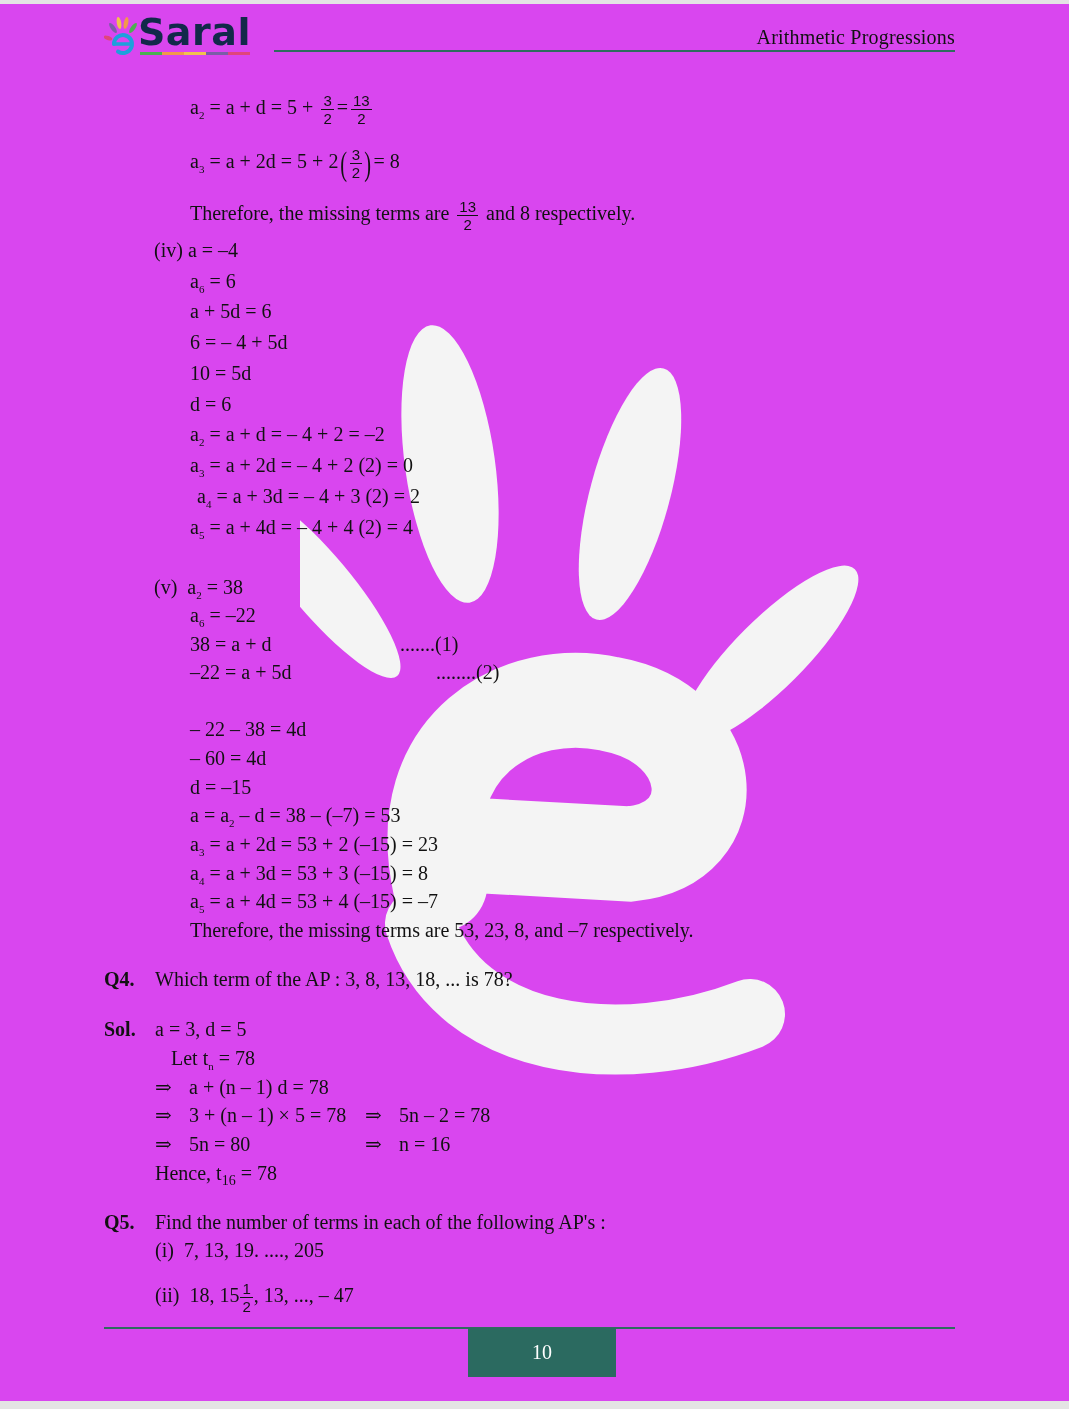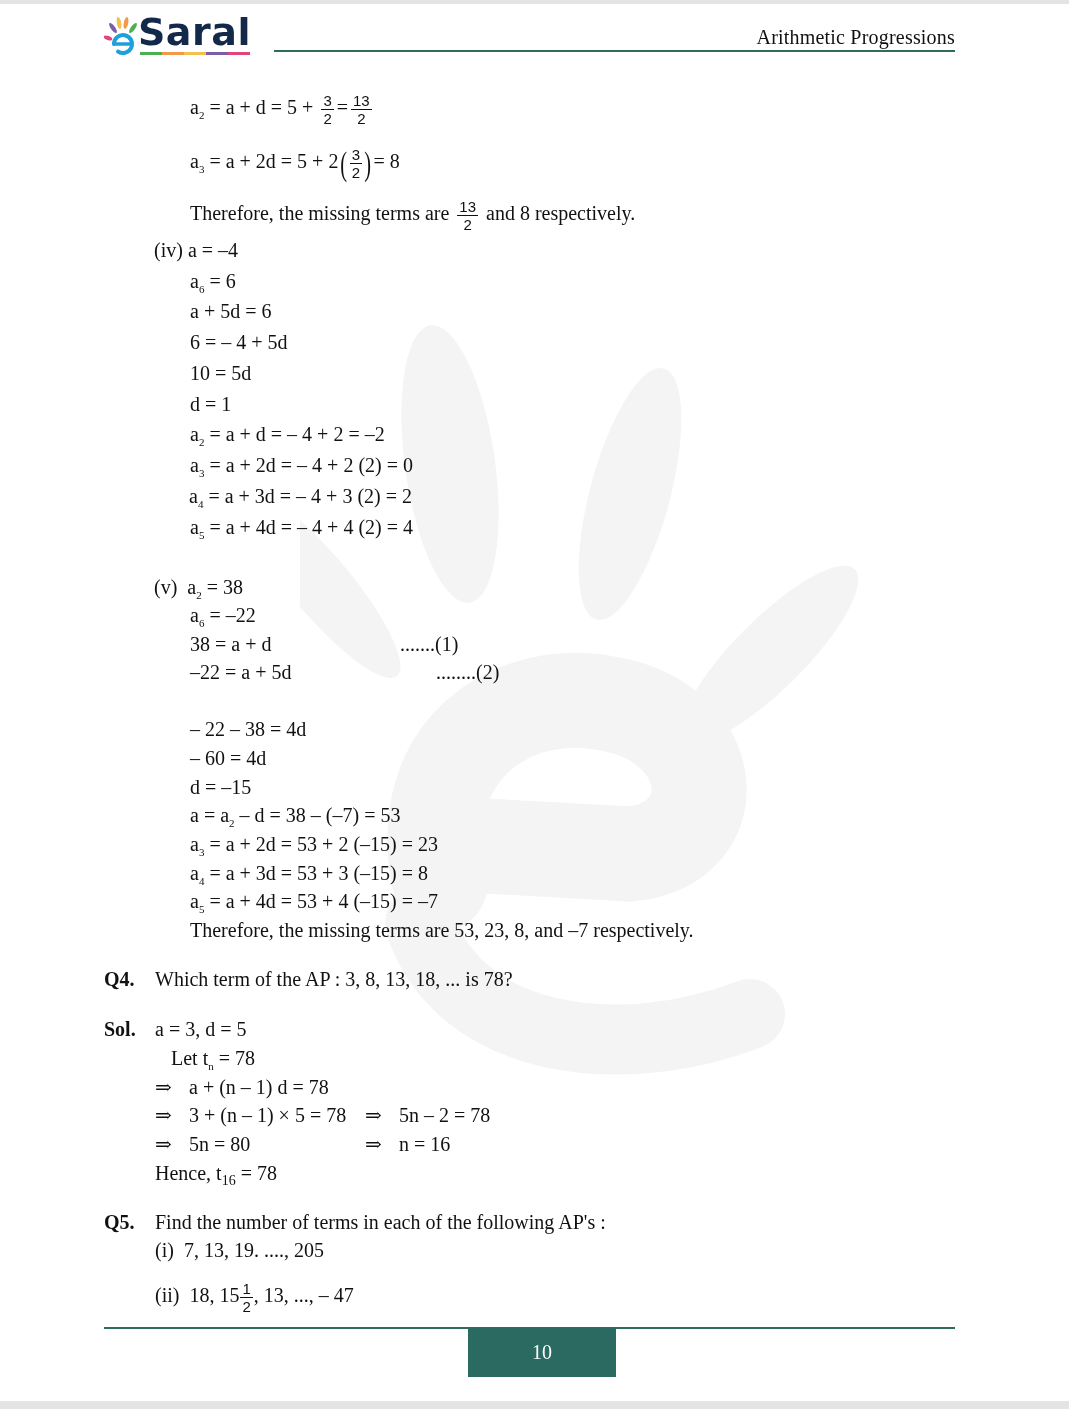--- a/index.html
+++ b/index.html
@@ -1,18 +1,18 @@
 <!DOCTYPE html>
 <html><head>
 <meta charset="utf-8">
 <style>
   html, body { margin:0; padding:0; }
   body { width:1069px; height:1409px; background:#e6e6e6; position:relative; overflow:hidden;
          font-family:"Liberation Serif", "DejaVu Serif", serif; color:#111; }
-  .page { position:absolute; left:0; top:4px; width:1069px; height:1397px; background:#ffffff; }
+  .page { position:absolute; left:0; top:4px; width:1069px; height:1397px; background:#d946ef; }
   .topbar { position:absolute; left:0; top:0; width:1069px; height:4px; background:#e4e4e4; }
   .botbar { position:absolute; left:0; top:1401px; width:1069px; height:8px; background:#e4e4e4; }
 
   
   .logo { position:absolute; left:104px; top:8px; width:145px; height:46px; }
   .logo-text { position:absolute; left:34px; top:-2px; font-family:"DejaVu Sans","Liberation Sans",sans-serif;
                font-weight:bold; font-size:38px; color:#12294a; letter-spacing:0.5px; }
   .logo-stripe { position:absolute; left:36px; top:40px; height:3px; width:110px; display:flex; }
   .logo-stripe span { flex:1; height:3px; }
   .header-rule { position:absolute; left:274px; top:46px; width:681px; height:2px; background:#2f6c5e; }
@@ -87,24 +87,24 @@
     <span>Therefore, the missing terms are</span> <span class="frac"><span class="num">13</span><span class="den">2</span></span> <span>and 8 respectively.</span>
   </div>
 
   <div class="ln" style="left:154px;top:234px;">
     <span>(iv)</span> <span>a = –4</span>
   </div>
   <div class="ln" style="left:190px;top:265px;">a<sub>6</sub><span> = 6</span></div>
   <div class="ln" style="left:190px;top:295px;">a + 5d = 6</div>
   <div class="ln" style="left:190px;top:326px;">6 = – 4 + 5d</div>
   <div class="ln" style="left:190px;top:357px;">10 = 5d</div>
-  <div class="ln" style="left:190px;top:388px;">d = 1</div>
+  <div class="ln" style="left:190px;top:388px;">d = 6</div>
   <div class="ln" style="left:190px;top:418px;">a<sub>2</sub><span> = a + d = – 4 + 2 = –2</span></div>
   <div class="ln" style="left:190px;top:449px;">a<sub>3</sub><span> = a + 2d = – 4 + 2 (2) = 0</span></div>
-  <div class="ln" style="left:189px;top:480px;">a<sub>4</sub><span> = a + 3d = – 4 + 3 (2) = 2</span></div>
+  <div class="ln" style="left:197px;top:480px;">a<sub>4</sub><span> = a + 3d = – 4 + 3 (2) = 2</span></div>
   <div class="ln" style="left:190px;top:511px;">a<sub>5</sub><span> = a + 4d = – 4 + 4 (2) = 4</span></div>
 
   <div class="ln" style="left:154px;top:571px;">
     <span>(v)</span>&nbsp; a<sub>2</sub><span> = 38</span>
   </div>
   <div class="ln" style="left:190px;top:599px;">a<sub>6</sub><span> = –22</span></div>
   <div class="ln" style="left:190px;top:628px;">38 = a + d</div>
   <div class="ln" style="left:400px;top:628px;">.......(1)</div>
   <div class="ln" style="left:190px;top:656px;">–22 = a + 5d</div>
   <div class="ln" style="left:436px;top:656px;">........(2)</div>

